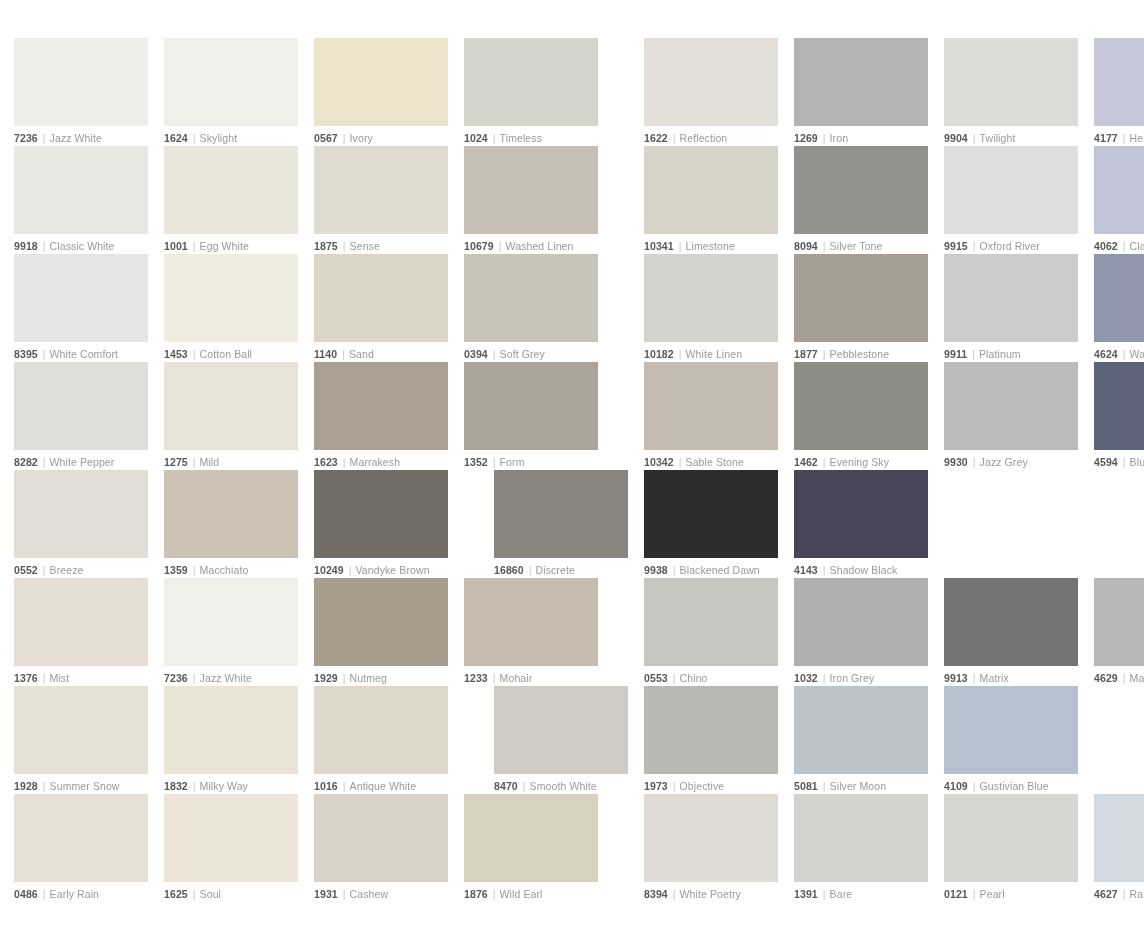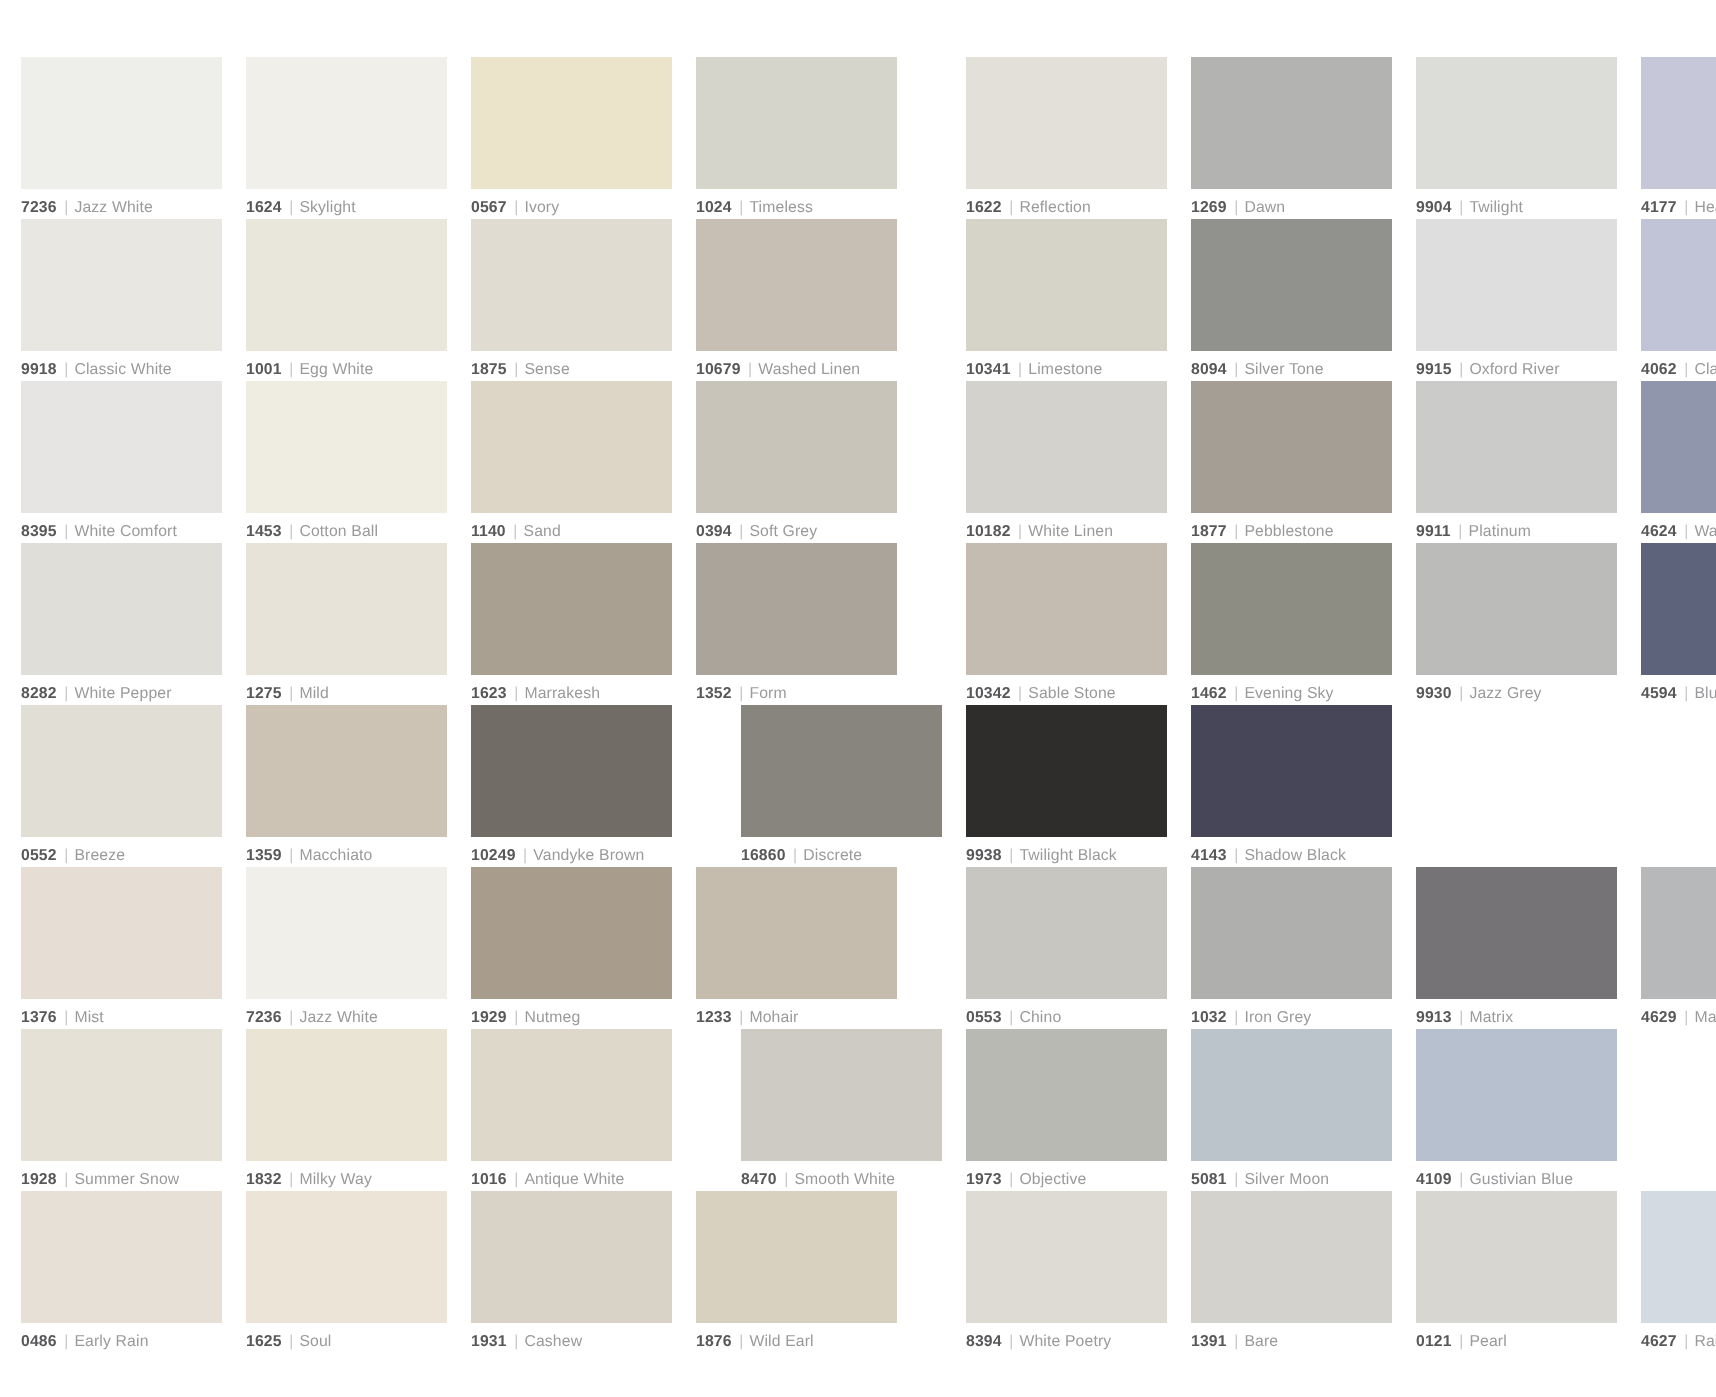--- a/index.html
+++ b/index.html
@@ -100,21 +100,21 @@
       <div class="swatch-cell group-break">
         <div class="swatch-chip" style="background-color: rgb(213, 213, 203);"></div>
         <div class="swatch-caption"><span class="swatch-code">1024</span><span class="swatch-sep">|</span><span class="swatch-name">Timeless</span></div>
       </div>
       <div class="swatch-cell">
         <div class="swatch-chip" style="background-color: rgb(226, 224, 217);"></div>
         <div class="swatch-caption"><span class="swatch-code">1622</span><span class="swatch-sep">|</span><span class="swatch-name">Reflection</span></div>
       </div>
       <div class="swatch-cell">
         <div class="swatch-chip" style="background-color: rgb(179, 179, 177);"></div>
-        <div class="swatch-caption"><span class="swatch-code">1269</span><span class="swatch-sep">|</span><span class="swatch-name">Dawn</span></div>
+        <div class="swatch-caption"><span class="swatch-code">1269</span><span class="swatch-sep">|</span><span class="swatch-name">Iron</span></div>
       </div>
       <div class="swatch-cell">
         <div class="swatch-chip" style="background-color: rgb(220, 220, 217);"></div>
         <div class="swatch-caption"><span class="swatch-code">9904</span><span class="swatch-sep">|</span><span class="swatch-name">Twilight</span></div>
       </div>
       <div class="swatch-cell">
         <div class="swatch-chip" style="background-color: rgb(198, 200, 218);"></div>
         <div class="swatch-caption"><span class="swatch-code">4177</span><span class="swatch-sep">|</span><span class="swatch-name">Heath Violet</span></div>
       </div>
     </div>
@@ -232,21 +232,21 @@
       <div class="swatch-cell group-break">
         <div class="swatch-chip" style="background-color: rgb(113, 109, 102);"></div>
         <div class="swatch-caption"><span class="swatch-code">10249</span><span class="swatch-sep">|</span><span class="swatch-name">Vandyke Brown</span></div>
       </div>
       <div class="swatch-cell">
         <div class="swatch-chip" style="background-color: rgb(136, 132, 126);"></div>
         <div class="swatch-caption"><span class="swatch-code">16860</span><span class="swatch-sep">|</span><span class="swatch-name">Discrete</span></div>
       </div>
       <div class="swatch-cell">
         <div class="swatch-chip" style="background-color: rgb(46, 45, 43);"></div>
-        <div class="swatch-caption"><span class="swatch-code">9938</span><span class="swatch-sep">|</span><span class="swatch-name">Twilight Black</span></div>
+        <div class="swatch-caption"><span class="swatch-code">9938</span><span class="swatch-sep">|</span><span class="swatch-name">Blackened Dawn</span></div>
       </div>
       <div class="swatch-cell">
         <div class="swatch-chip" style="background-color: rgb(71, 70, 88);"></div>
         <div class="swatch-caption"><span class="swatch-code">4143</span><span class="swatch-sep">|</span><span class="swatch-name">Shadow Black</span></div>
       </div>
     </div>
     <div class="swatch-row">
       <div class="swatch-cell">
         <div class="swatch-chip" style="background-color: rgb(230, 222, 212);"></div>
         <div class="swatch-caption"><span class="swatch-code">1376</span><span class="swatch-sep">|</span><span class="swatch-name">Mist</span></div>

